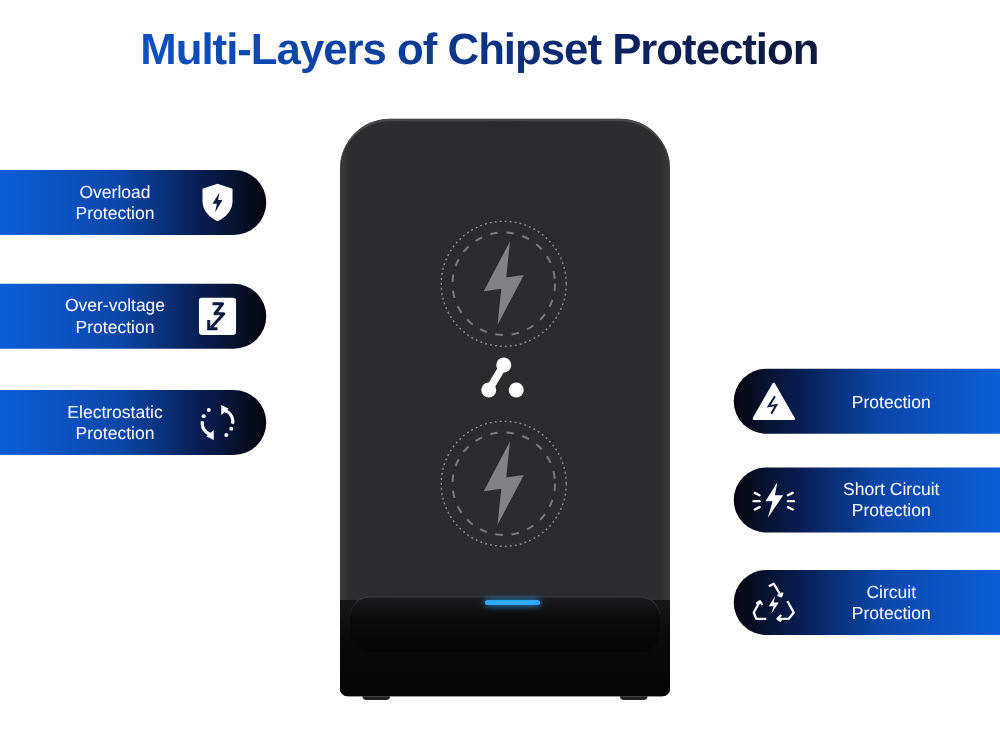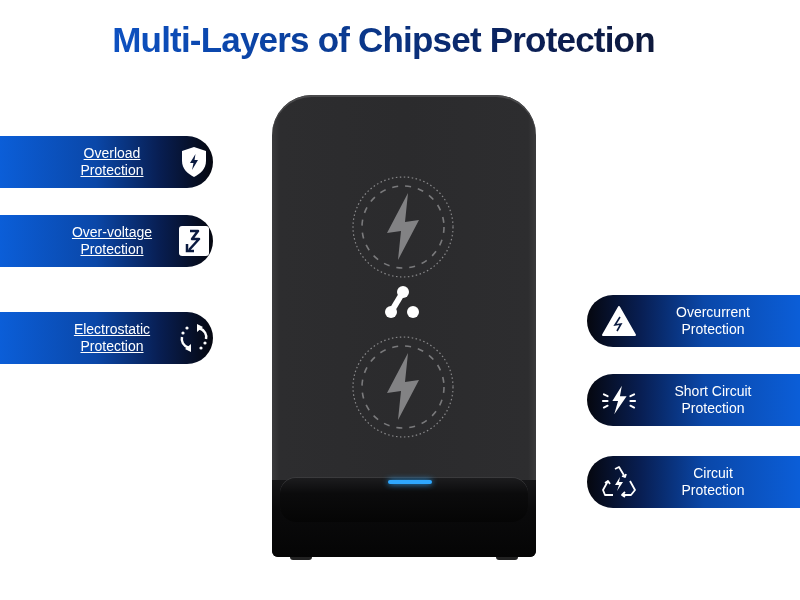--- a/index.html
+++ b/index.html
@@ -13,22 +13,21 @@
     background: linear-gradient(90deg, #0f5bd6 0%, #0a3f9c 40%, #0b1f55 70%, #111424 100%);
     -webkit-background-clip: text; background-clip: text; color: transparent;
   }
   .pill {
     position: absolute; height: 52px; width: 213px; display: flex; align-items: center;
     color: #ffffff; font-size: 14px; line-height: 17px; box-sizing: border-box;
   }
   .pill.left {
     left: 0; border-radius: 0 26px 26px 0;
     background: linear-gradient(90deg, #0b5ed8 0%, #0a47a8 45%, #081e52 75%, #05070f 100%);
-    padding-left: 56px;
-    text-decoration: underline;
+    padding-left: 36px;
   }
   .pill.right {
     left: 587px; border-radius: 26px 0 0 26px;
     background: linear-gradient(90deg, #05070f 0%, #081e52 25%, #0a47a8 55%, #0b5ed8 100%);
     padding-left: 14px;
   }
   .pill .text { text-align: center; width: 112px; }
   .pill.right .text { width: 140px; margin-left: 6px; }
   .pill .icon { width: 36px; height: 36px; display: flex; align-items: center; justify-content: center; }
   .pill.left .icon { margin-left: 8px; }
@@ -71,21 +70,21 @@
     <div>Protection</div>
   </div>
   <div class="icon">
     <svg width="26" height="32" viewBox="0 0 26 32">
       <path d="M13 1 L25 5 L25 15 C25 23 19 28 13 31 C7 28 1 23 1 15 L1 5 Z" fill="#fff"></path>
       <path d="M14.5 8 L9 17 L12.5 17 L11 24 L17 14 L13.5 14 Z" fill="#0a1a40"></path>
     </svg>
   </div>
 </div>
 
-<div class="pill left" style="top:215px">
+<div class="pill left" style="top:227px">
   <div class="text">
     <div>Over-voltage</div>
     <div>Protection</div>
   </div>
   <div class="icon">
     <svg width="30" height="30" viewBox="0 0 30 30">
       <rect x="0" y="0" width="30" height="30" rx="3" fill="#fff"></rect>
       <path d="M11 5 L19 5 L13 13 L20 13 L10 24" fill="none" stroke="#0a1a40" stroke-width="2.5" stroke-linejoin="round"></path>
       <path d="M8 18 L8 25 L15 25" fill="none" stroke="#0a1a40" stroke-width="2.5"></path>
     </svg>
@@ -112,21 +111,20 @@
 </div>
 
 <div class="pill right" style="top:295px">
   <div class="icon">
     <svg width="34" height="30" viewBox="0 0 34 30">
       <path d="M17 1 L33 29 L1 29 Z" fill="#fff" stroke="#fff" stroke-width="2" stroke-linejoin="round"></path>
       <path d="M18 11 L13 19 L19 18 L15 25" fill="none" stroke="#0a1a40" stroke-width="1.6"></path>
     </svg>
   </div>
   <div class="text">
-    <div>Overcurrent</div>
     <div>Protection</div>
   </div>
 </div>
 
 <div class="pill right" style="top:374px">
   <div class="icon">
     <svg width="38" height="34" viewBox="0 0 38 34">
       <path d="M22 2 L12 18 L18 18 L14 32 L27 13 L20 13 Z" fill="#fff"></path>
       <g stroke="#fff" stroke-width="2" stroke-linecap="round">
         <line x1="3" y1="11" x2="7" y2="13"></line>

